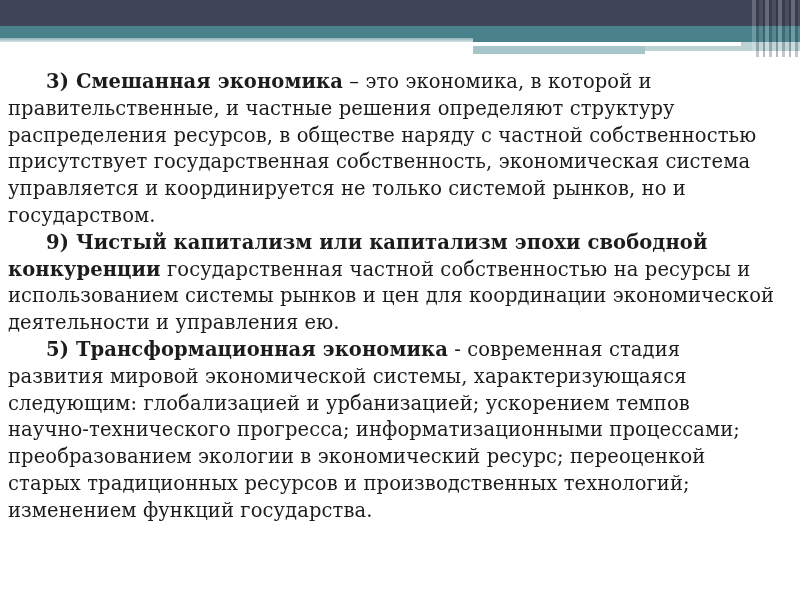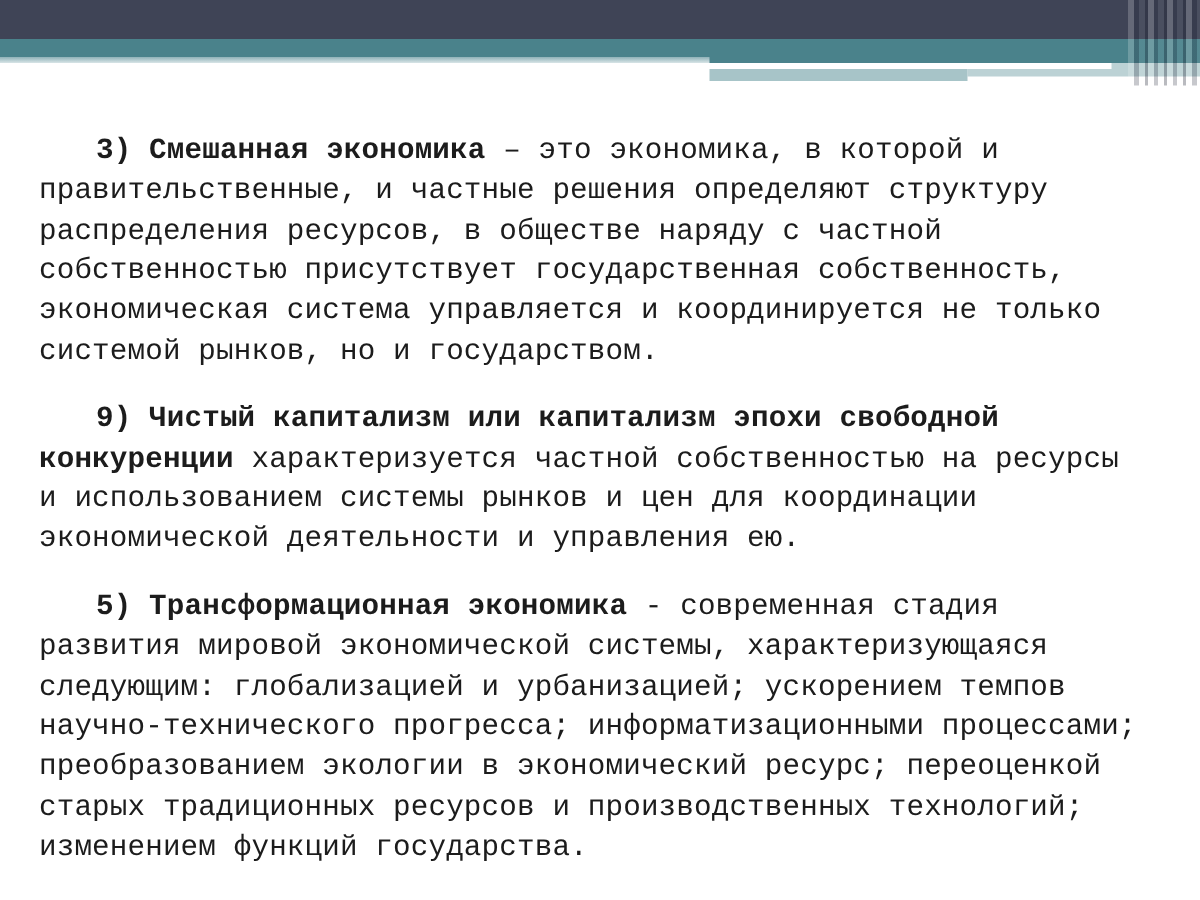--- a/index.html
+++ b/index.html
@@ -40,23 +40,22 @@
     top:69px; left:8px; width:768px;
     position:absolute;
     color:var(--text);
     font-size:19.5px;
     line-height:26.8px;
     letter-spacing:0.1px;
     text-align:left;
   }
   .content p{
     position:static;
-    margin:18px;
+    margin:0;
     text-indent:38px;
-    font-family:Liberation Mono, monospace;
   }
   .content b{position:static;font-weight:bold;}
   .content span{position:static;}
 </style>
 </head>
 <body>
 
 <div class="slide">
 
   <div class="header">
@@ -68,20 +67,20 @@
     <div class="white-line"></div>
     <div class="band-a"></div>
     <div class="stripes"></div>
   </div>
 
   <div class="content">
     <p>
       <b>3) Смешанная экономика</b><span> – это экономика, в которой и правительственные, и частные решения определяют структуру распределения ресурсов, в обществе наряду с частной собственностью присутствует государственная собственность, экономическая система управляется и координируется не только системой рынков, но и государством.</span>
     </p>
     <p>
-      <b>9) Чистый капитализм или капитализм эпохи свободной конкуренции</b><span> характеризуется частной собственностью на ресурсы и использованием системы рынков и цен для координации экономической деятельности и управления ею.</span>
+      <b>9) Чистый капитализм или капитализм эпохи свободной конкуренции</b><span> государственная частной собственностью на ресурсы и использованием системы рынков и цен для координации экономической деятельности и управления ею.</span>
     </p>
     <p>
       <b>5) Трансформационная экономика</b><span> - современная стадия развития мировой экономической системы, характеризующаяся следующим: глобализацией и урбанизацией; ускорением темпов научно-технического прогресса; информатизационными процессами; преобразованием экологии в экономический ресурс; переоценкой старых традиционных ресурсов и производственных технологий; изменением функций государства.</span>
     </p>
   </div>
 
 </div>
 
 </body></html>

